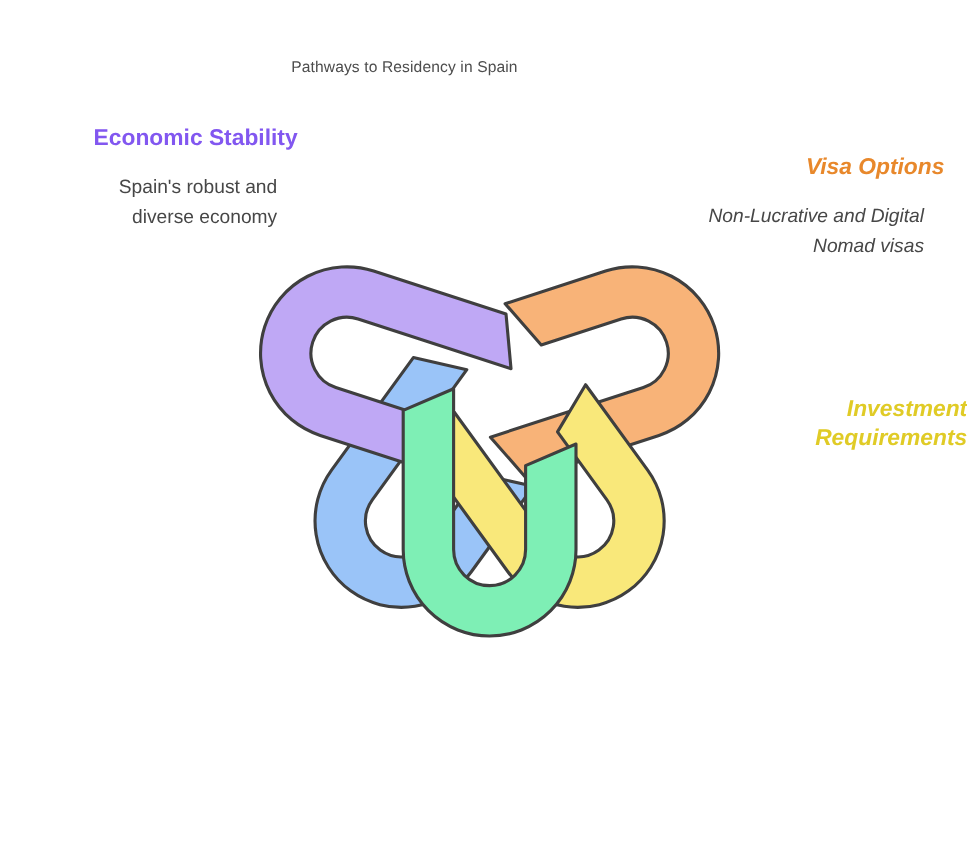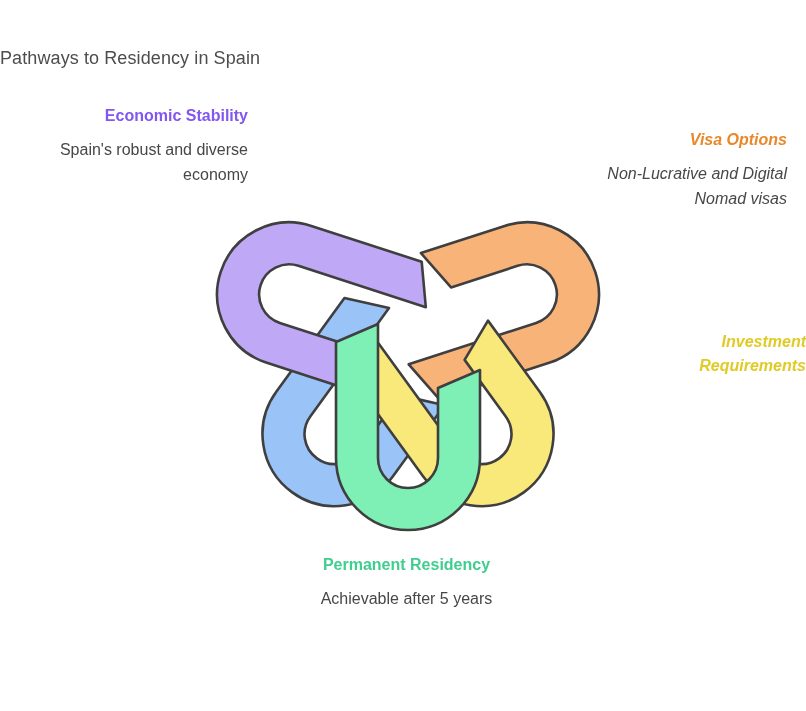--- a/index.html
+++ b/index.html
@@ -19,22 +19,22 @@
     width: 806px;
     height: 711px;
   }
 
   
   .title {
     position: absolute;
     top: 48px;
     left: 0;
     width: 674px;
-    text-align: left;
-    font-size: 18px;
+    text-align: center;
+    font-size: 13px;
     font-weight: 400;
     color: #4d4d4d;
     letter-spacing: 0.1px;
   }
 
   
   .knot-wrap {
     position: absolute;
     left: 203px;
     top: 128px;
@@ -45,31 +45,31 @@
     display: block;
     width: 410px;
     height: 410px;
   }
 
   
   .label {
     position: absolute;
   }
   .label .head {
-    font-size: 16px;
+    font-size: 19px;
     font-weight: bold;
     line-height: 24px;
     margin: 0 0 10px 0;
   }
   .label .desc {
     font-size: 16px;
     font-weight: 400;
     line-height: 24.5px;
     color: #474747;
-    margin: 0;
+    margin: 17px;
   }
 
   .label.align-right { text-align: right; }
   .label.align-left  { text-align: right; font-style: italic;  }
   .label.align-center{ text-align: center;}
 
   
   .label-economic {
     left: 30px;  top: 104px;  width: 218px;
   }
@@ -131,21 +131,17 @@
 
   <div class="label label-visa align-left">
     <div class="head" style="color:#e8882b">Visa Options</div>
     <div class="desc">Non-Lucrative and Digital Nomad visas</div>
   </div>
 
   <div class="label label-investment align-left">
     <div class="head" style="color:#e0cb26">Investment Requirements</div>
   </div>
 
-  <div class="label label-permanent align-center">
-    <div class="head" style="color:#3fce8d">Permanent Residency</div>
-    <div class="desc">Achievable after 5 years</div>
-  </div>
 
   <div class="label label-citizenship align-right">
   </div>
 
 </div>
 
 </body></html>

